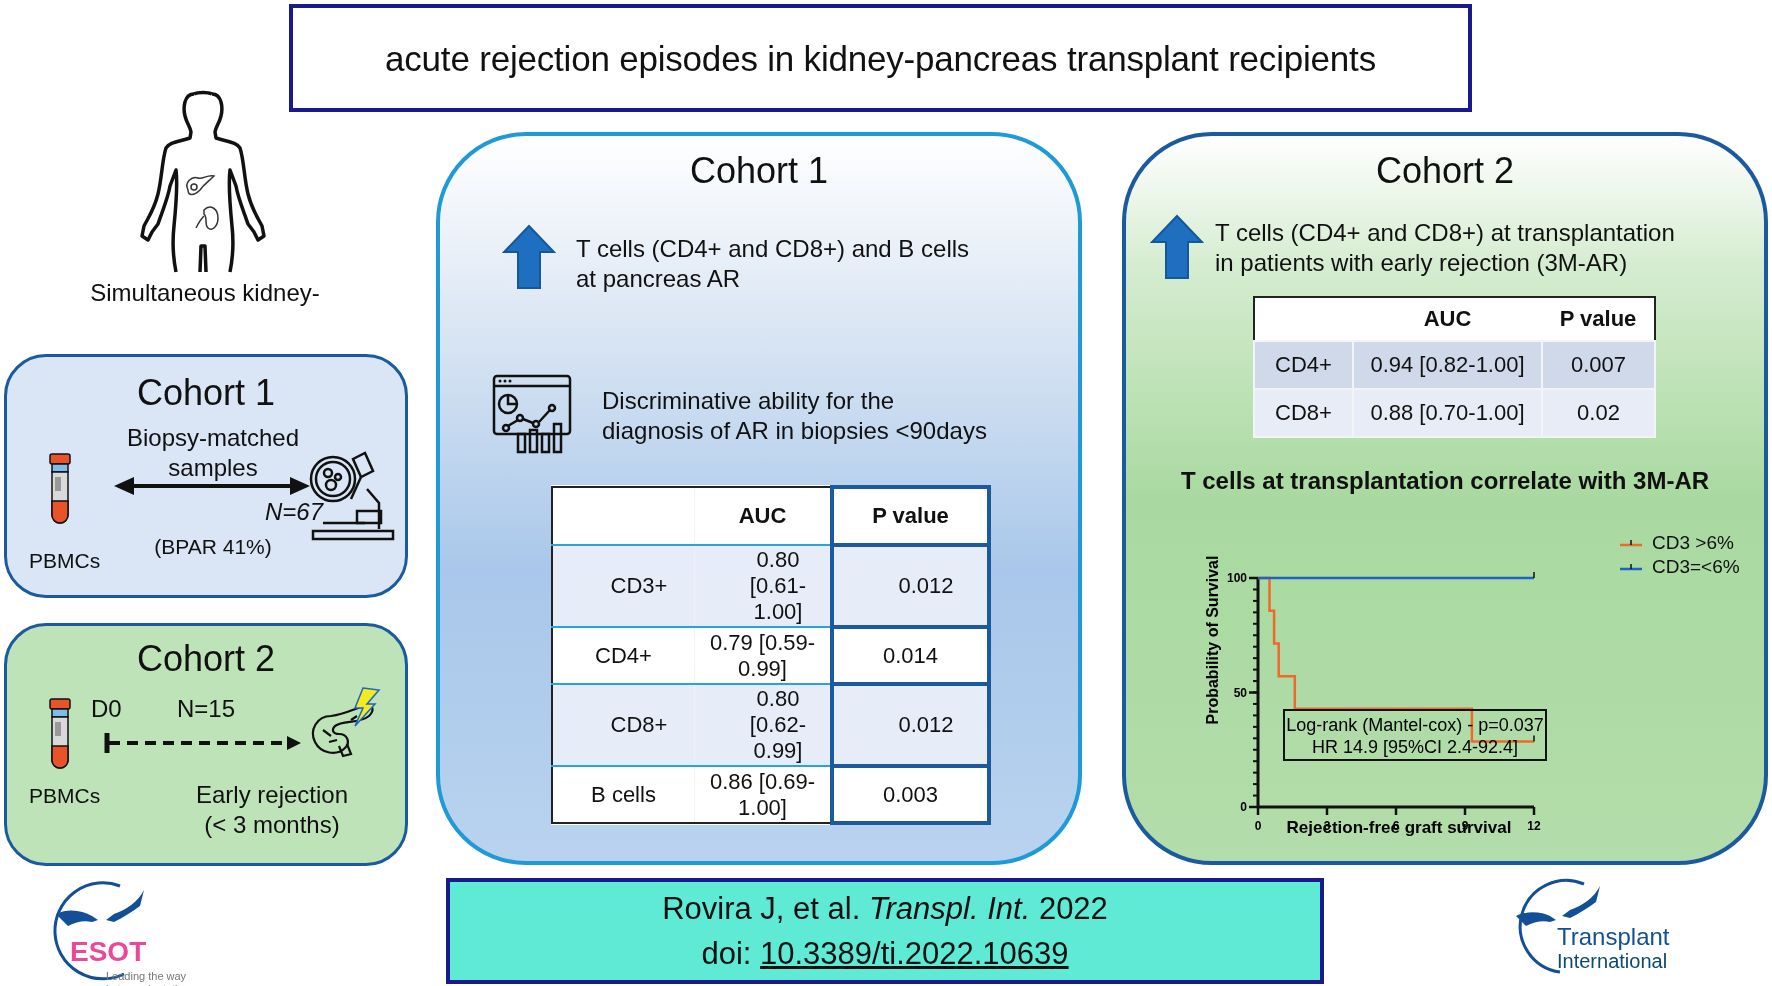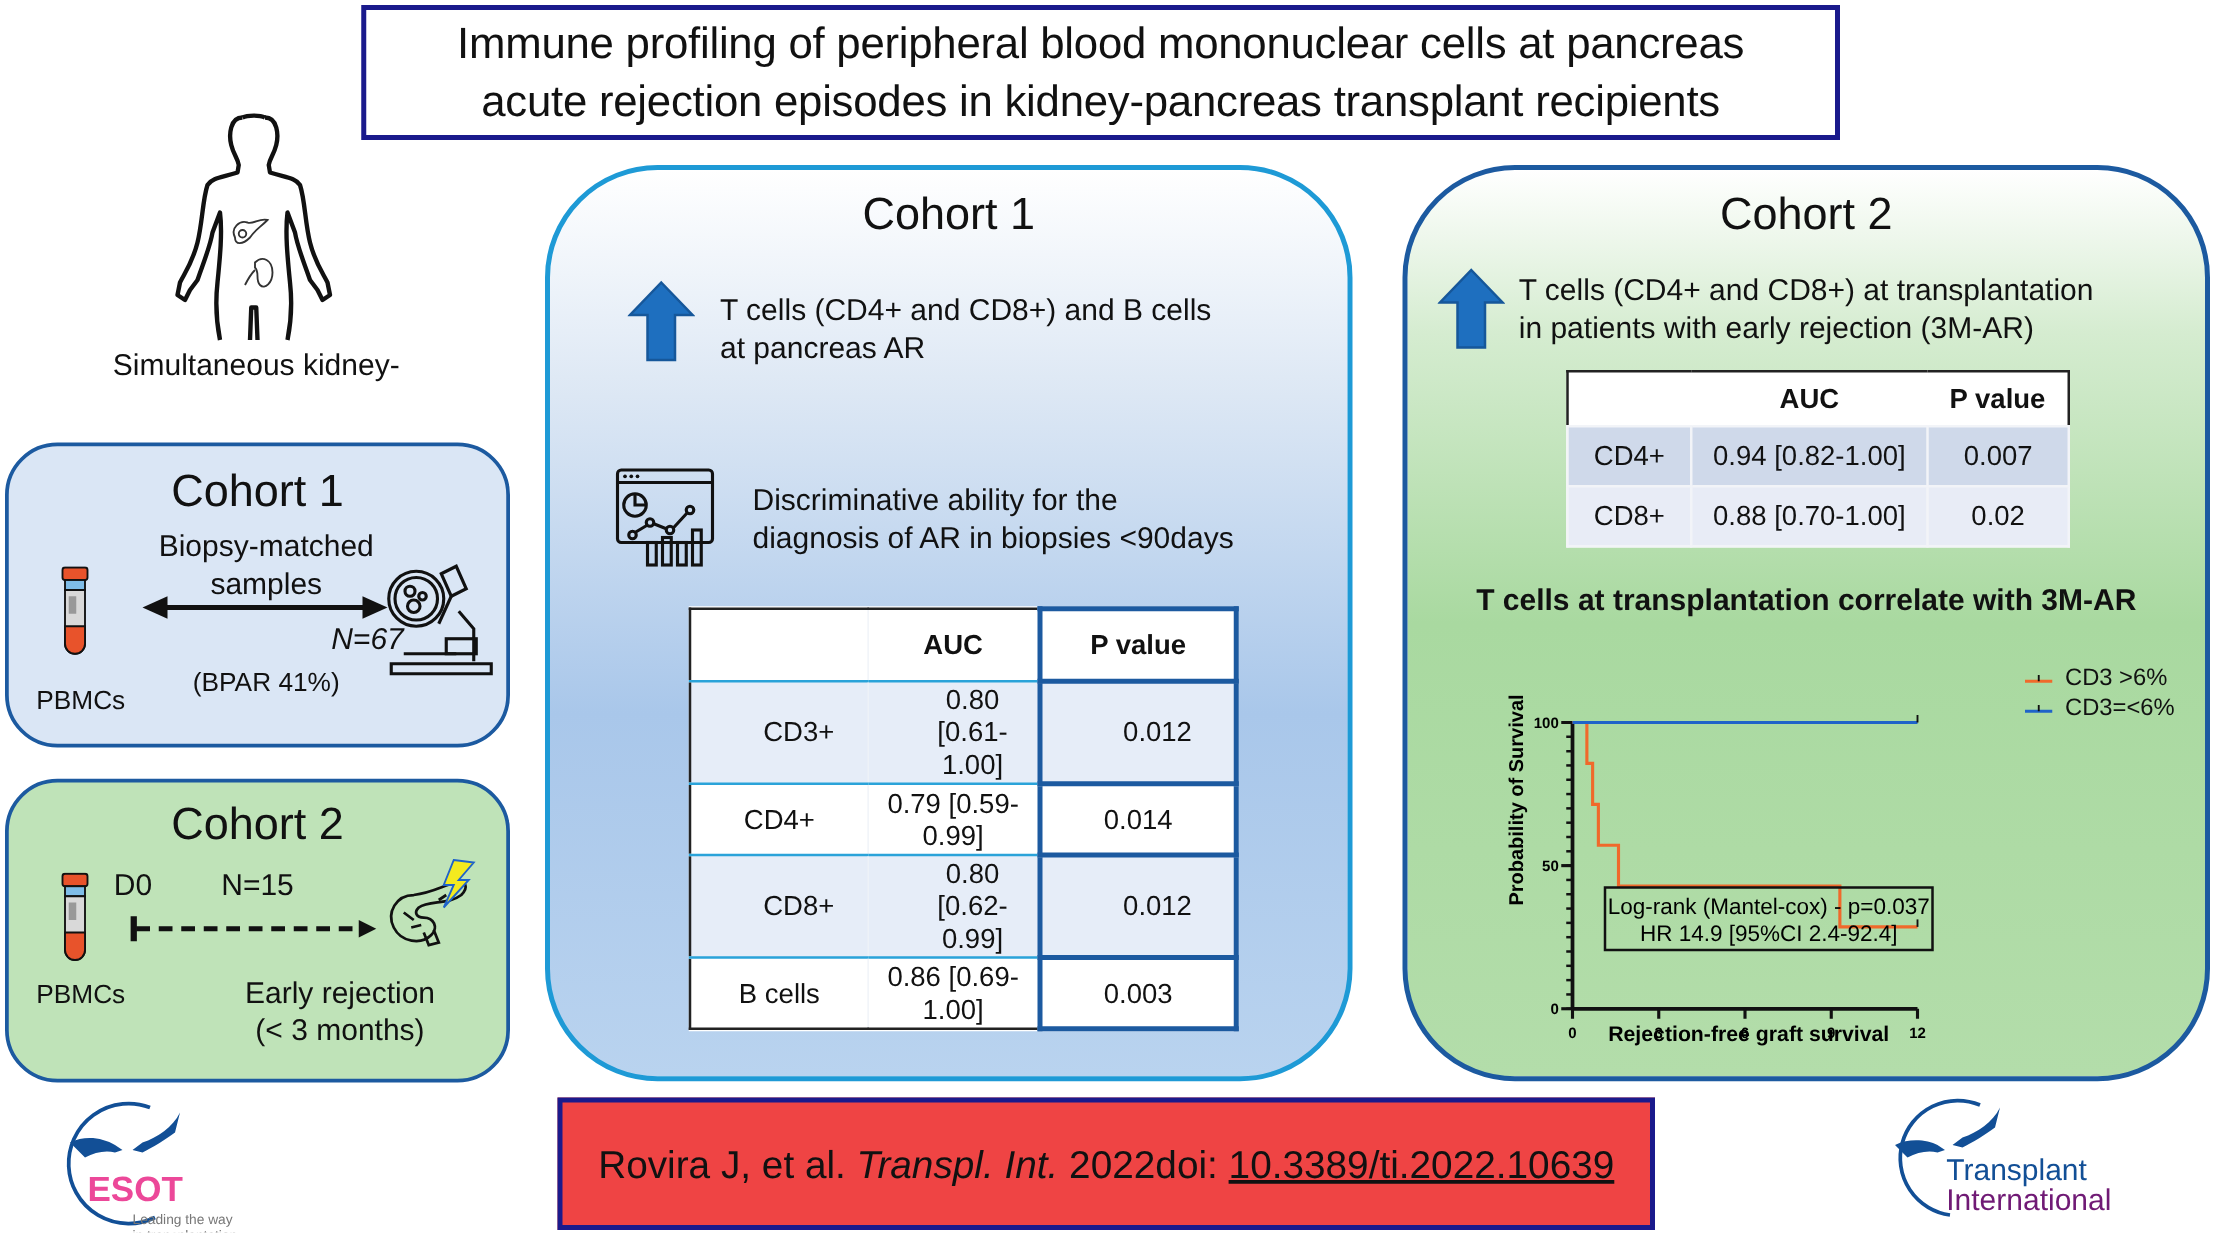--- a/index.html
+++ b/index.html
@@ -27,33 +27,32 @@
   .t1 tr.even td { background:#ffffff; }
   .t1 th.c0, .t1 td.c0 { width:108px; }
   .t1 th.c2, .t1 td.c2 { width:120px; }
   .t1 td.mid, .t1 th.mid { border-left:1px solid #eef2f8; border-right:1px solid #eef2f8; }
   .t2 { left:1253px; top:296px; width:403px; border:2px solid #222; background:#fff; }
   .t2 th { height:40px; font-size:22px; font-weight:bold; background:#fff; }
   .t2 td { height:44px; font-size:22px; text-align:center; border:2px solid #f2f4f8; }
   .t2 tr.r1 td { background:#cfd9ea; }
   .t2 tr.r2 td { background:#e8ecf6; }
   .cite-box { left:446px; top:878px; width:878px; height:106px; border:4px solid #1a1a8c; box-sizing:border-box;
-              display:flex; flex-direction:row; align-items:center; justify-content:center; background:#ef4444; }
+              display:flex; flex-direction:column; align-items:center; justify-content:center; background:#5eead4; }
   .cite-box div { font-size:31px; line-height:45px; }
   .doi-link { text-decoration:underline; color:#111; }
   .up-arrow { width:54px; height:66px; }
   .txt24 { font-size:24px; line-height:30px; }
   .legend-item { font-size:19px; display:flex; align-items:center; gap:10px; }
   svg text { font-family:"Liberation Sans", sans-serif; }
 </style>
 </head>
 <body>
 
 <div class="abs title-box">
-  <div>Immune profiling of peripheral blood mononuclear cells at pancreas</div>
   <div>acute rejection episodes in kidney-pancreas transplant recipients</div>
 </div>
 
 <svg class="abs" style="left:128px; top:86px;" width="150" height="190" viewBox="0 0 150 190">
   <g fill="none" stroke="#111" stroke-width="3.5" stroke-linejoin="round">
     <path d="M66 8 C56 8 55 22 57 30 C59 38 62 40 63 46 L62 52 C50 56 42 56 38 62 C34 74 34 92 30 108 C26 124 20 132 16 140 L14 150 L20 154 L24 146 L30 138 C34 126 40 112 42 100 L48 84 C50 100 48 120 46 140 C44 158 46 176 48 186"></path>
     <path d="M84 8 C94 8 95 22 93 30 C91 38 88 40 87 46 L88 52 C100 56 108 56 112 62 C116 74 116 92 120 108 C124 124 130 132 134 140 L136 150 L130 154 L126 146 L120 138 C116 126 110 112 108 100 L102 84 C100 100 102 120 104 140 C106 158 104 176 102 186"></path>
     <path d="M66 8 C70 6 80 6 84 8"></path>
     <path d="M72 186 L73 160 L77 160 L78 186"></path>
   </g>
@@ -338,14 +337,14 @@
   </div>
 </div>
 
 <div class="abs" style="left:1512px; top:876px; width:230px; height:108px;">
   <svg class="abs" style="left:0; top:0;" width="110" height="100" viewBox="0 0 110 100">
     <path d="M72 8 A46 46 0 1 0 48 96" fill="none" stroke="#124f96" stroke-width="3"></path>
     <path d="M4 40 C16 34 30 36 38 40 L44 44 L38 46 C30 44 22 46 14 50 Z" fill="#124f96"></path>
     <path d="M88 10 C82 22 70 30 58 34 L50 40 L58 42 C66 38 76 32 84 26 Z" fill="#124f96"></path>
   </svg>
   <div class="abs" style="left:45px; top:48px; font-size:24px; color:#124f96; line-height:26px;">Transplant</div>
-  <div class="abs" style="left:45px; top:72px; font-size:24px; color:#701a75; line-height:26px;">International</div>
+  <div class="abs" style="left:45px; top:72px; font-size:20px; color:#0c4a6e; line-height:26px;">International</div>
 </div>
 
 </body></html>

